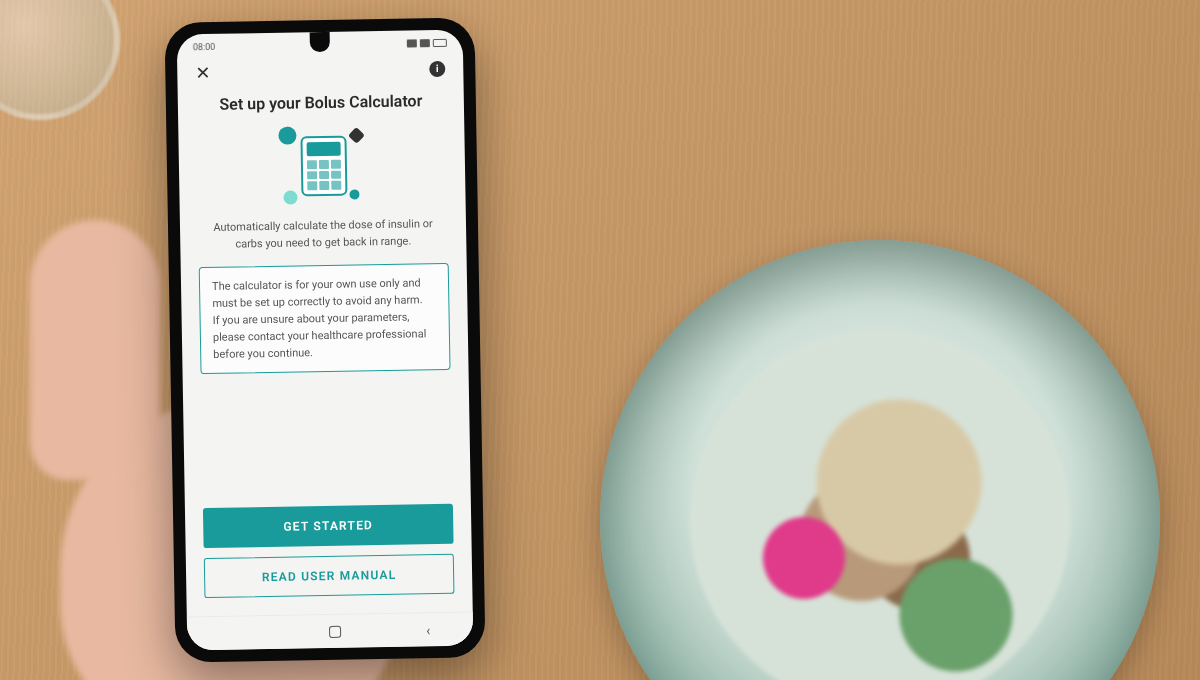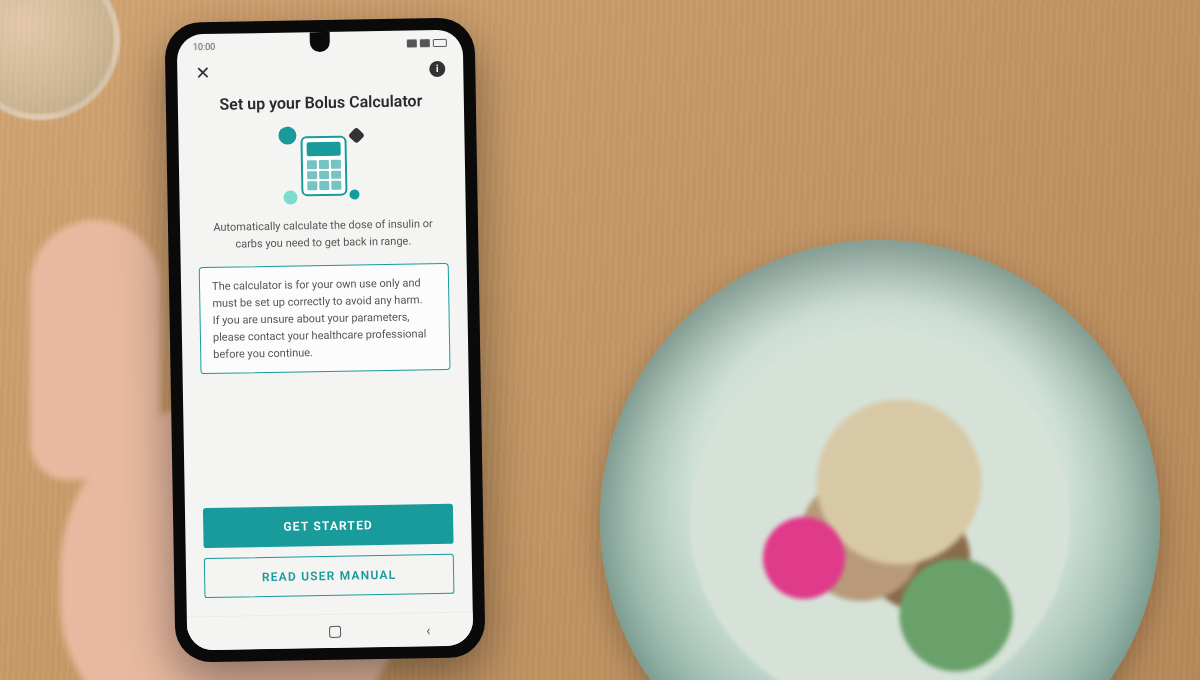--- a/index.html
+++ b/index.html
@@ -230,21 +230,21 @@
   <div class="palm"></div>
     <div class="fingers"></div>
     <div class="thumb"></div>
 </div>
 
 <div class="phone">
   <div class="screen">
     <div class="notch"></div>
 
     <div class="statusbar">
-      <span>10:00</span>
+      <span>08:00</span>
       <div class="right">
         <span class="sb-icon"></span>
         <span class="sb-icon"></span>
         <span class="sb-icon" style="width:14px;border:1px solid #555;background:none;"></span>
       </div>
     </div>
 
     <div class="topbar">
       <span class="close-x">✕</span>
       <span class="info-dot">i</span>

